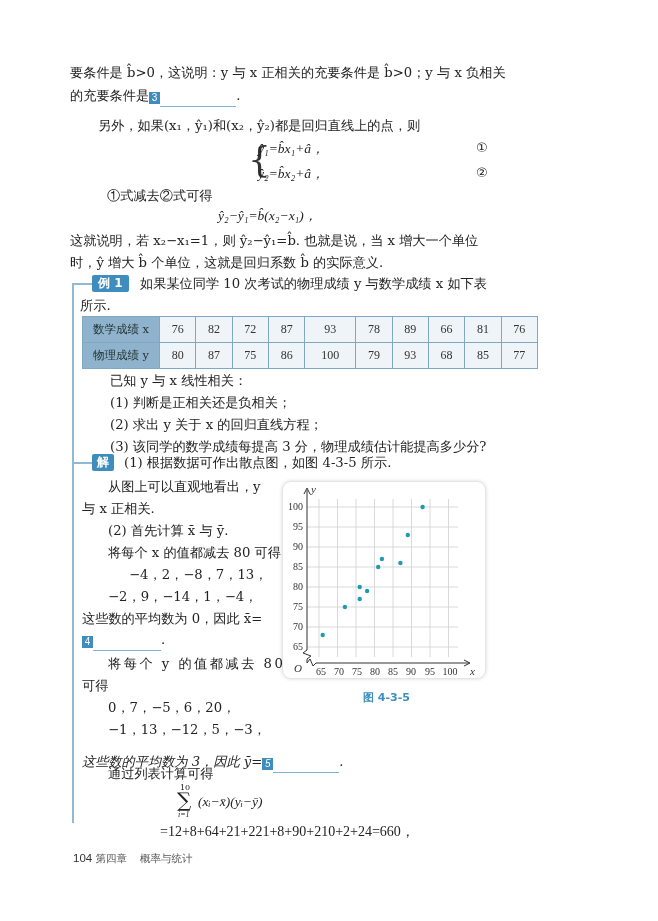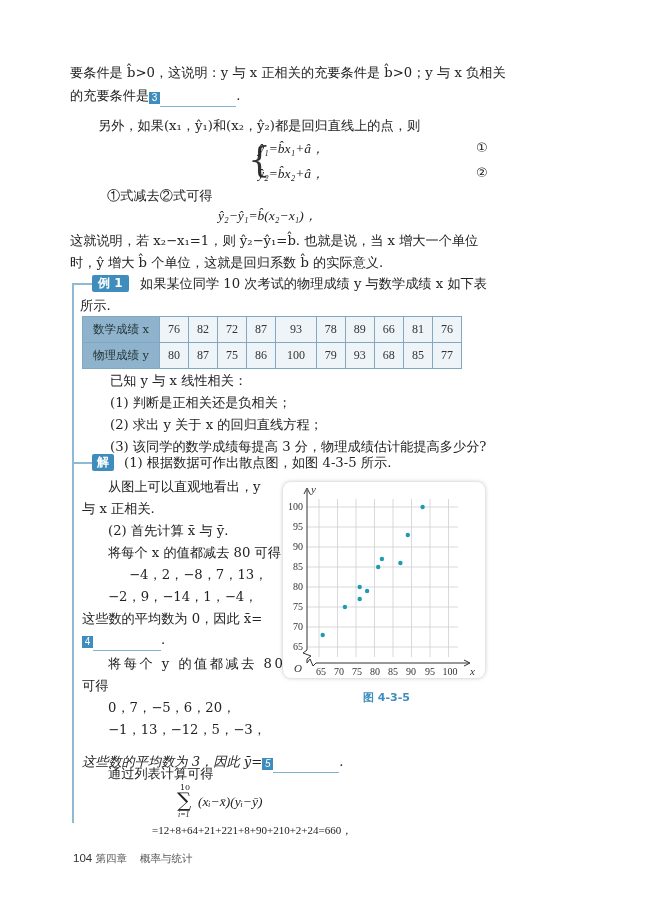--- a/index.html
+++ b/index.html
@@ -16,21 +16,21 @@
     font-size: 10px; line-height: 12px; text-align: center; font-family: "Liberation Sans", sans-serif;
   }
   .blank .uline { display: inline-block; width: 76px; border-bottom: 1px solid #7fb3d1; height: 12px; vertical-align: bottom; }
   .vbar { position: absolute; left: 72px; width: 1.5px; background: #8fbad4; }
   .hlead { position: absolute; height: 1.5px; background: #8fbad4; }
   .tag {
     position: absolute; background: #3e8dbd; color: #fff; font-size: 12px; line-height: 17px; height: 17px;
     padding: 0 6px; border-radius: 2px; font-family: "DejaVu Sans", sans-serif; font-weight: bold;
   }
   table.scores {
-    position: absolute; left: 82px; top: 316px; width: 380px; border-collapse: collapse;
+    position: absolute; left: 82px; top: 316px; width: 456px; border-collapse: collapse;
     font-size: 12px; font-family: "Liberation Serif", serif;
   }
   table.scores td { border: 1px solid #7fa8c2; text-align: center; height: 23px; background: #eef4f8; color: #333; }
   table.scores td.head { background: #8fb3cc; color: #233; width: 74px; font-family: "DejaVu Serif", serif; font-size: 11.5px; }
   .chart-card {
     position: absolute; left: 283px; top: 482px; width: 202px; height: 196px; border-radius: 8px;
     background: #fff; box-shadow: 0 0 4px rgba(0,0,0,0.25);
   }
   .caption { position: absolute; left: 363px; top: 690px; font-size: 11px; color: #3e8dbd; font-family: "DejaVu Sans", sans-serif; font-weight: bold; text-align: right; }
   .footer { position: absolute; top: 852px; left: 73px; font-size: 11.5px; font-family: "Liberation Sans", sans-serif; color: #333; }
@@ -119,21 +119,21 @@
 <div class="line" style="top:720px; left:108px;">−1，13，−12，5，−3，</div>
 <div class="line" style="top:752px; left:82px;font-style:italic;">
   <span>这些数的平均数为 3，因此 ȳ=</span><span class="blank"><span class="num">5</span><span class="uline" style="width:66px;"></span></span><span>.</span>
 </div>
 <div class="line" style="top:764px; left:108px;">通过列表计算可得</div>
 
 <div class="abs" style="left:180px; top:783px; font-size:8px;">10</div>
 <div class="abs" style="left:177px; top:790px; font-size:20px; line-height:20px; font-family:'DejaVu Serif', serif;">∑</div>
 <div class="abs math" style="left:178px; top:810px; font-size:8px;">i=1</div>
 <div class="abs math" style="left:198px; top:794px; font-size:13.5px;">(xᵢ−x̄)(yᵢ−ȳ)</div>
-<div class="abs" style="left:152px; top:823px; font-size:11px; font-family:'Liberation Serif', serif;">=12+8+64+21+221+8+90+210+2+24=660，</div>
+<div class="abs" style="left:160px; top:823px; font-size:14px; font-family:'Liberation Serif', serif;">=12+8+64+21+221+8+90+210+2+24=660，</div>
 
 <div class="chart-card">
   <svg width="202" height="196" viewBox="0 0 202 196">
 
     <g stroke="#cfcfcf" stroke-width="0.8">
       <line x1="36" y1="17" x2="36" y2="175"></line>
         <line x1="54.5" y1="17" x2="54.5" y2="175"></line>
       <line x1="73" y1="17" x2="73" y2="175"></line>
         <line x1="91.5" y1="17" x2="91.5" y2="175"></line>
       <line x1="110" y1="17" x2="110" y2="175"></line>

